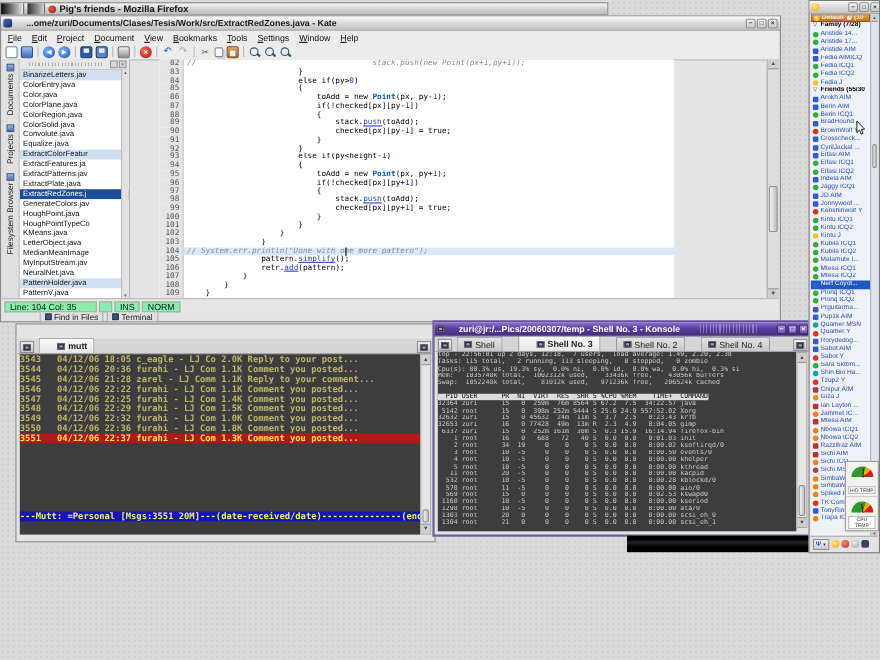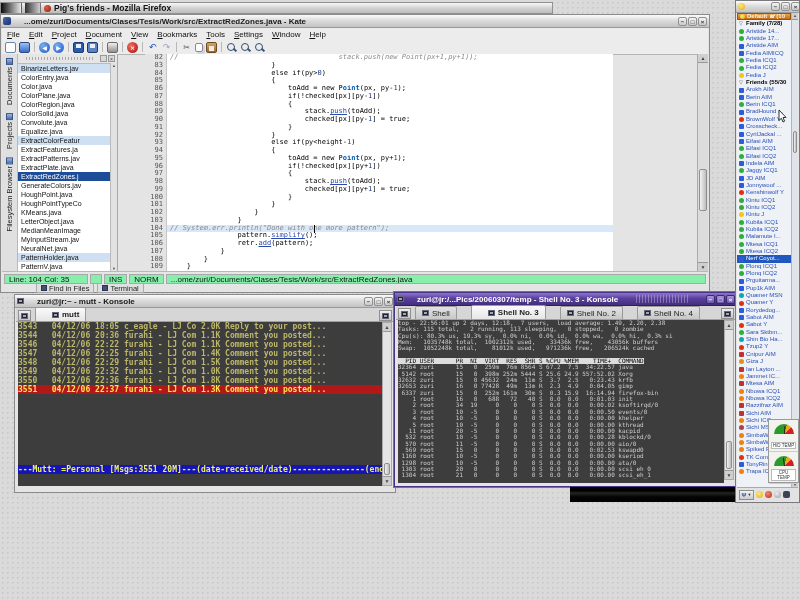--- a/index.html
+++ b/index.html
@@ -392,60 +392,51 @@
     <div id="kate-vscroll">
       <span class="sb-up">▲</span>
       <span class="sb-th" style="top:115px;height:42px;"></span>
       <span class="sb-dn">▼</span>
     </div>
     <div id="kate-status">
       <span class="seg" style="width:84px;">Line: 104 Col: 35</span>
       <span class="seg" style="width:12px;"></span>
       <span class="seg">INS</span>
       <span class="seg">NORM</span>
-      <span class="seg" style="flex:1;">...ome/zuri/Documents/Clases/Tesis/Work/src/ExtractRedZones.java</span>
     </div>
     <div id="kate-bottomtabs">
         <span class="btab">
           <span class="bt-ic"></span>
           <span>Find in Files</span>
         </span>
         <span class="btab">
           <span class="bt-ic"></span>
           <span>Terminal</span>
         </span>
       </div>
   </div>
 
   <div id="mutt" class="win">
-    <div class="tb">
-      <span class="tabico"></span>
-      <span class="ttl">zuri@jr:~ - mutt - Konsole</span>
-      <span class="winbtns">
-          <span class="wb min"></span>
-          <span class="wb max"></span>
-          <span class="wb close"></span>
-        </span>
-    </div>
     <div class="tabrow">
       <span class="sesbtn">
           <span class="tabico"></span>
         </span>
       <span class="ktab active">
         <span class="tabico"></span>
         <span>mutt</span>
       </span>
       <span class="sesbtn right">
           <span class="tabico"></span>
         </span>
     </div>
     <div id="mutt-term" class="term abs">
       <div id="mutt-rows">
           <div class="mline mrow">3543   04/12/06 18:05 c_eagle - LJ Co 2.0K Reply to your post...</div>
           <div class="mline mrow">3544   04/12/06 20:36 furahi - LJ Com 1.1K Comment you posted...</div>
+          <div class="mline mrow">3545   04/12/06 21:28 zarel - LJ Comm 1.1K Reply to your comment...</div>
           <div class="mline mrow">3546   04/12/06 22:22 furahi - LJ Com 1.1K Comment you posted...</div>
           <div class="mline mrow">3547   04/12/06 22:25 furahi - LJ Com 1.4K Comment you posted...</div>
           <div class="mline mrow">3548   04/12/06 22:29 furahi - LJ Com 1.5K Comment you posted...</div>
           <div class="mline mrow">3549   04/12/06 22:32 furahi - LJ Com 1.0K Comment you posted...</div>
           <div class="mline mrow">3550   04/12/06 22:36 furahi - LJ Com 1.8K Comment you posted...</div>
           <div class="mline mrow sel">3551   04/12/06 22:37 furahi - LJ Com 1.3K Comment you posted...</div>
         </div>
       <div class="mline mfoot">---Mutt: =Personal [Msgs:3551 20M]---(date-received/date)---------------(end)---</div>
     </div>
     <div class="tscroll">

